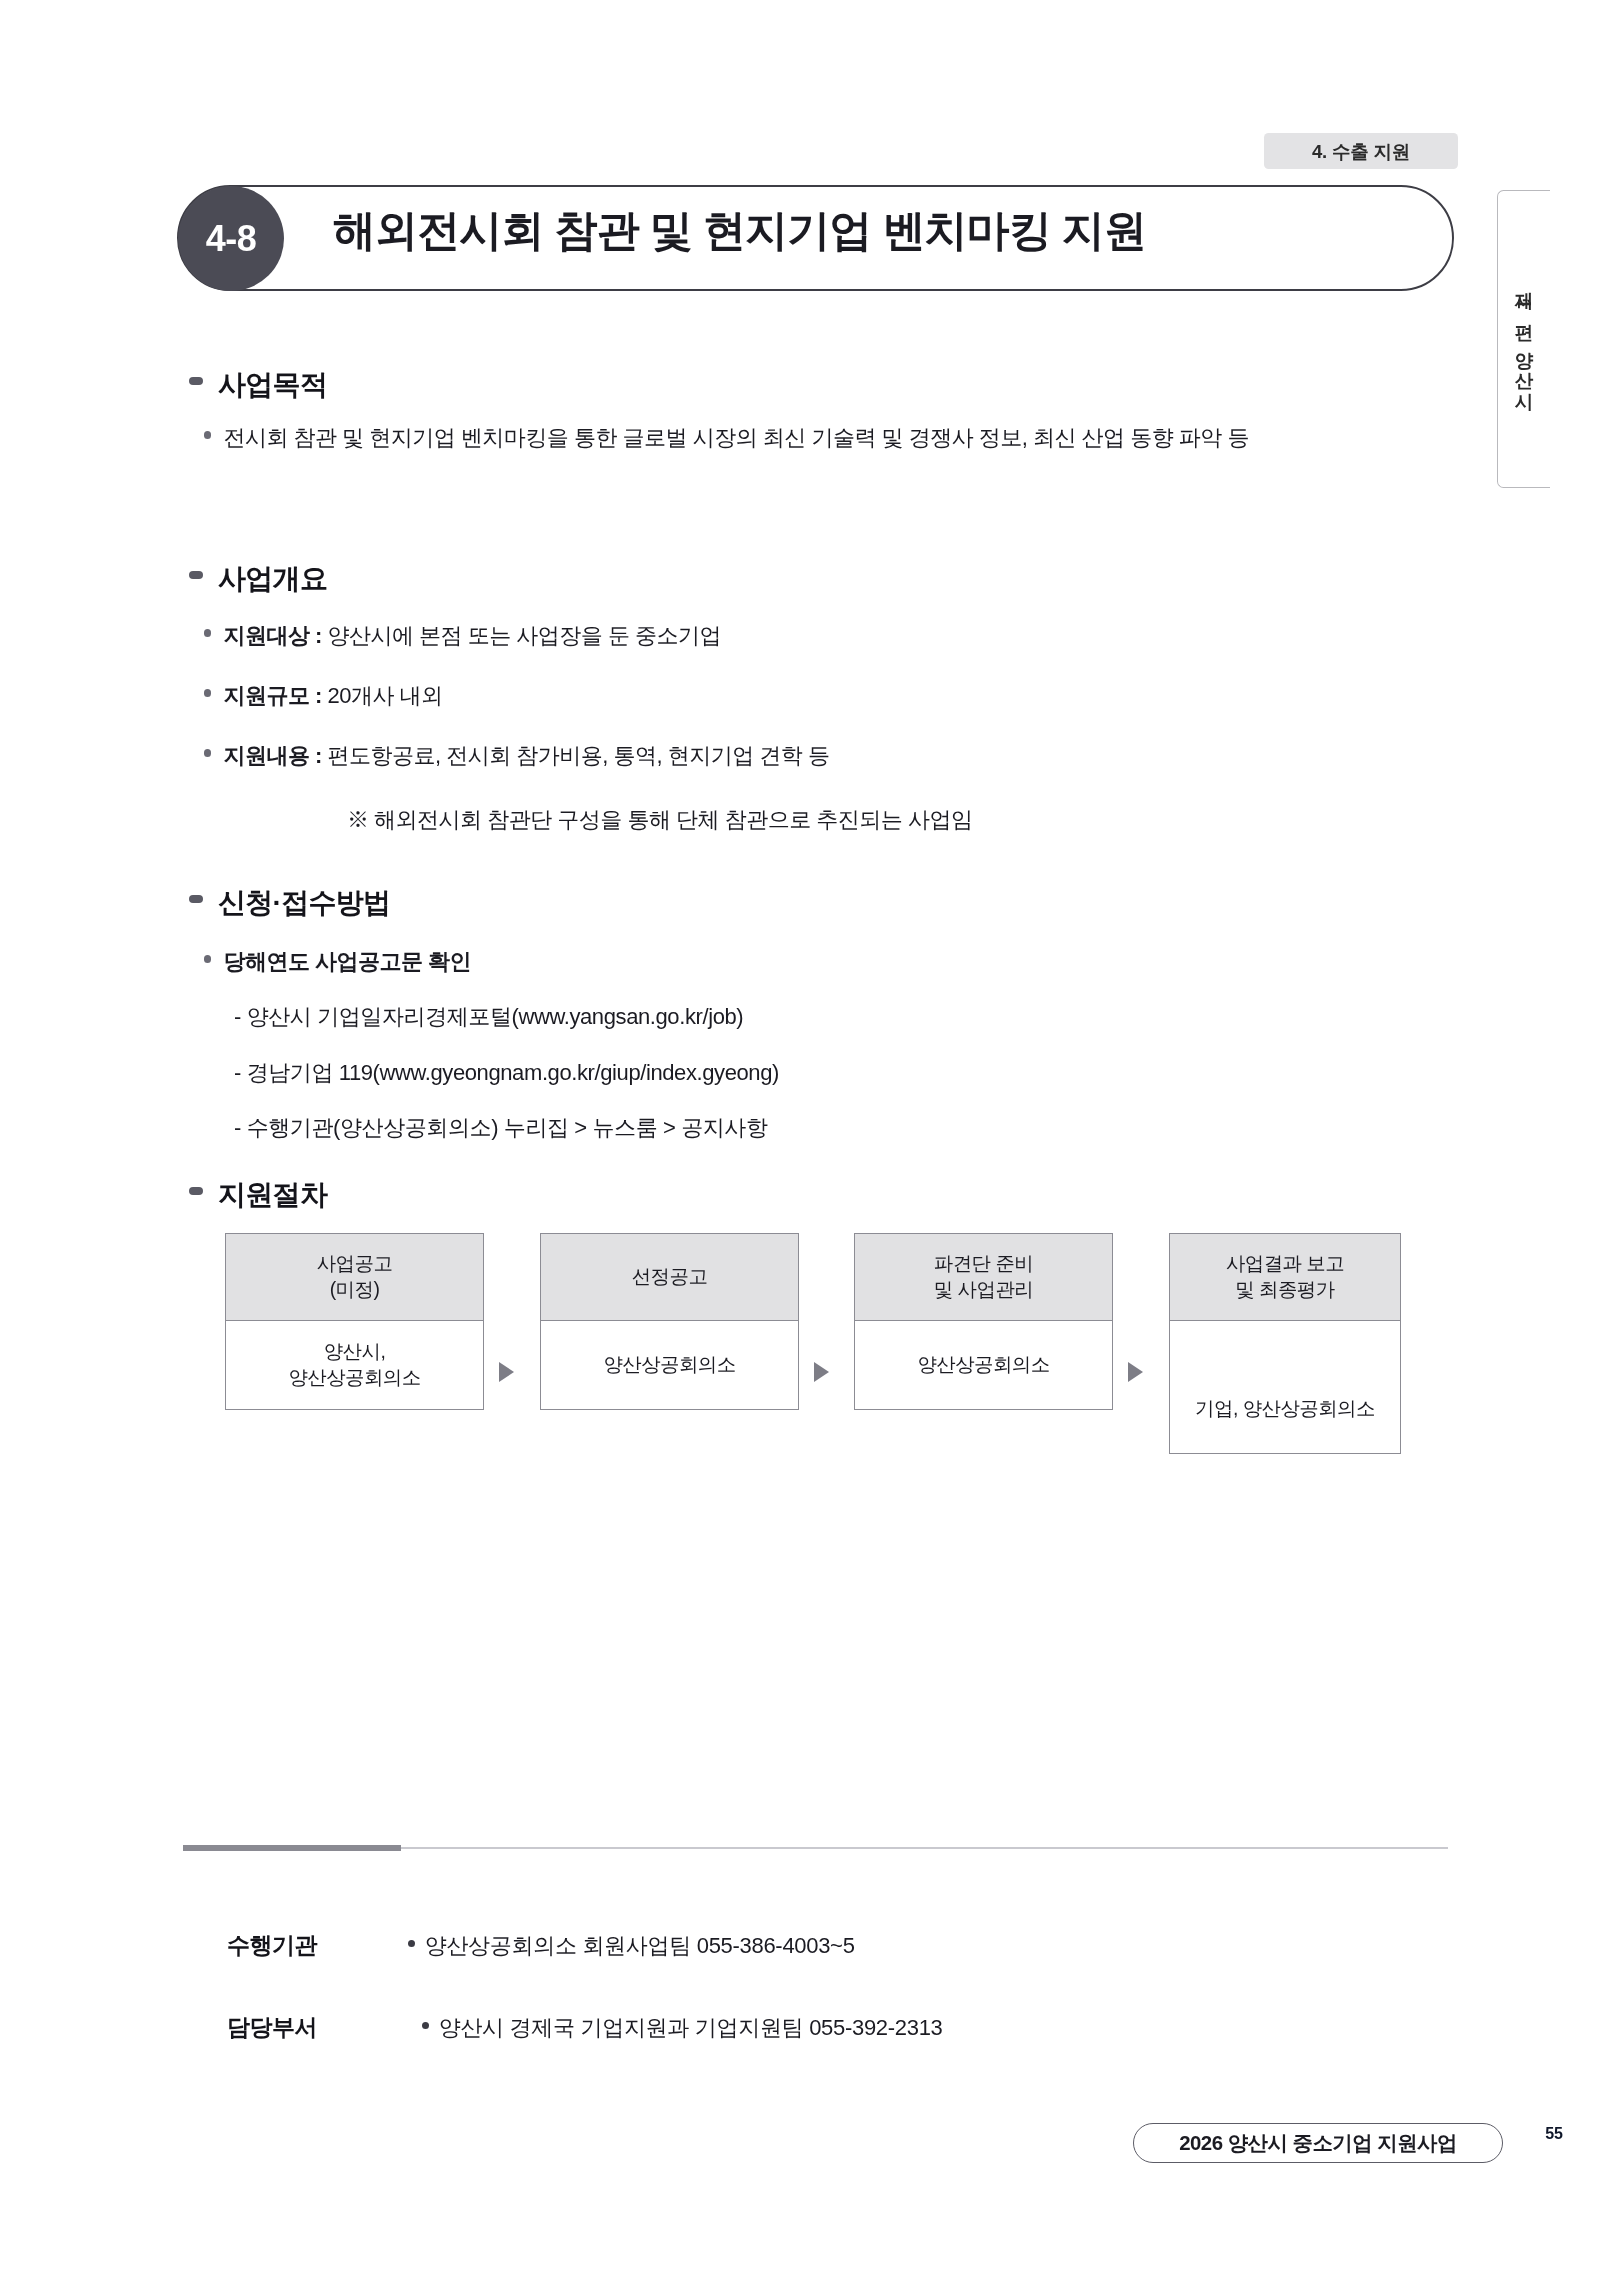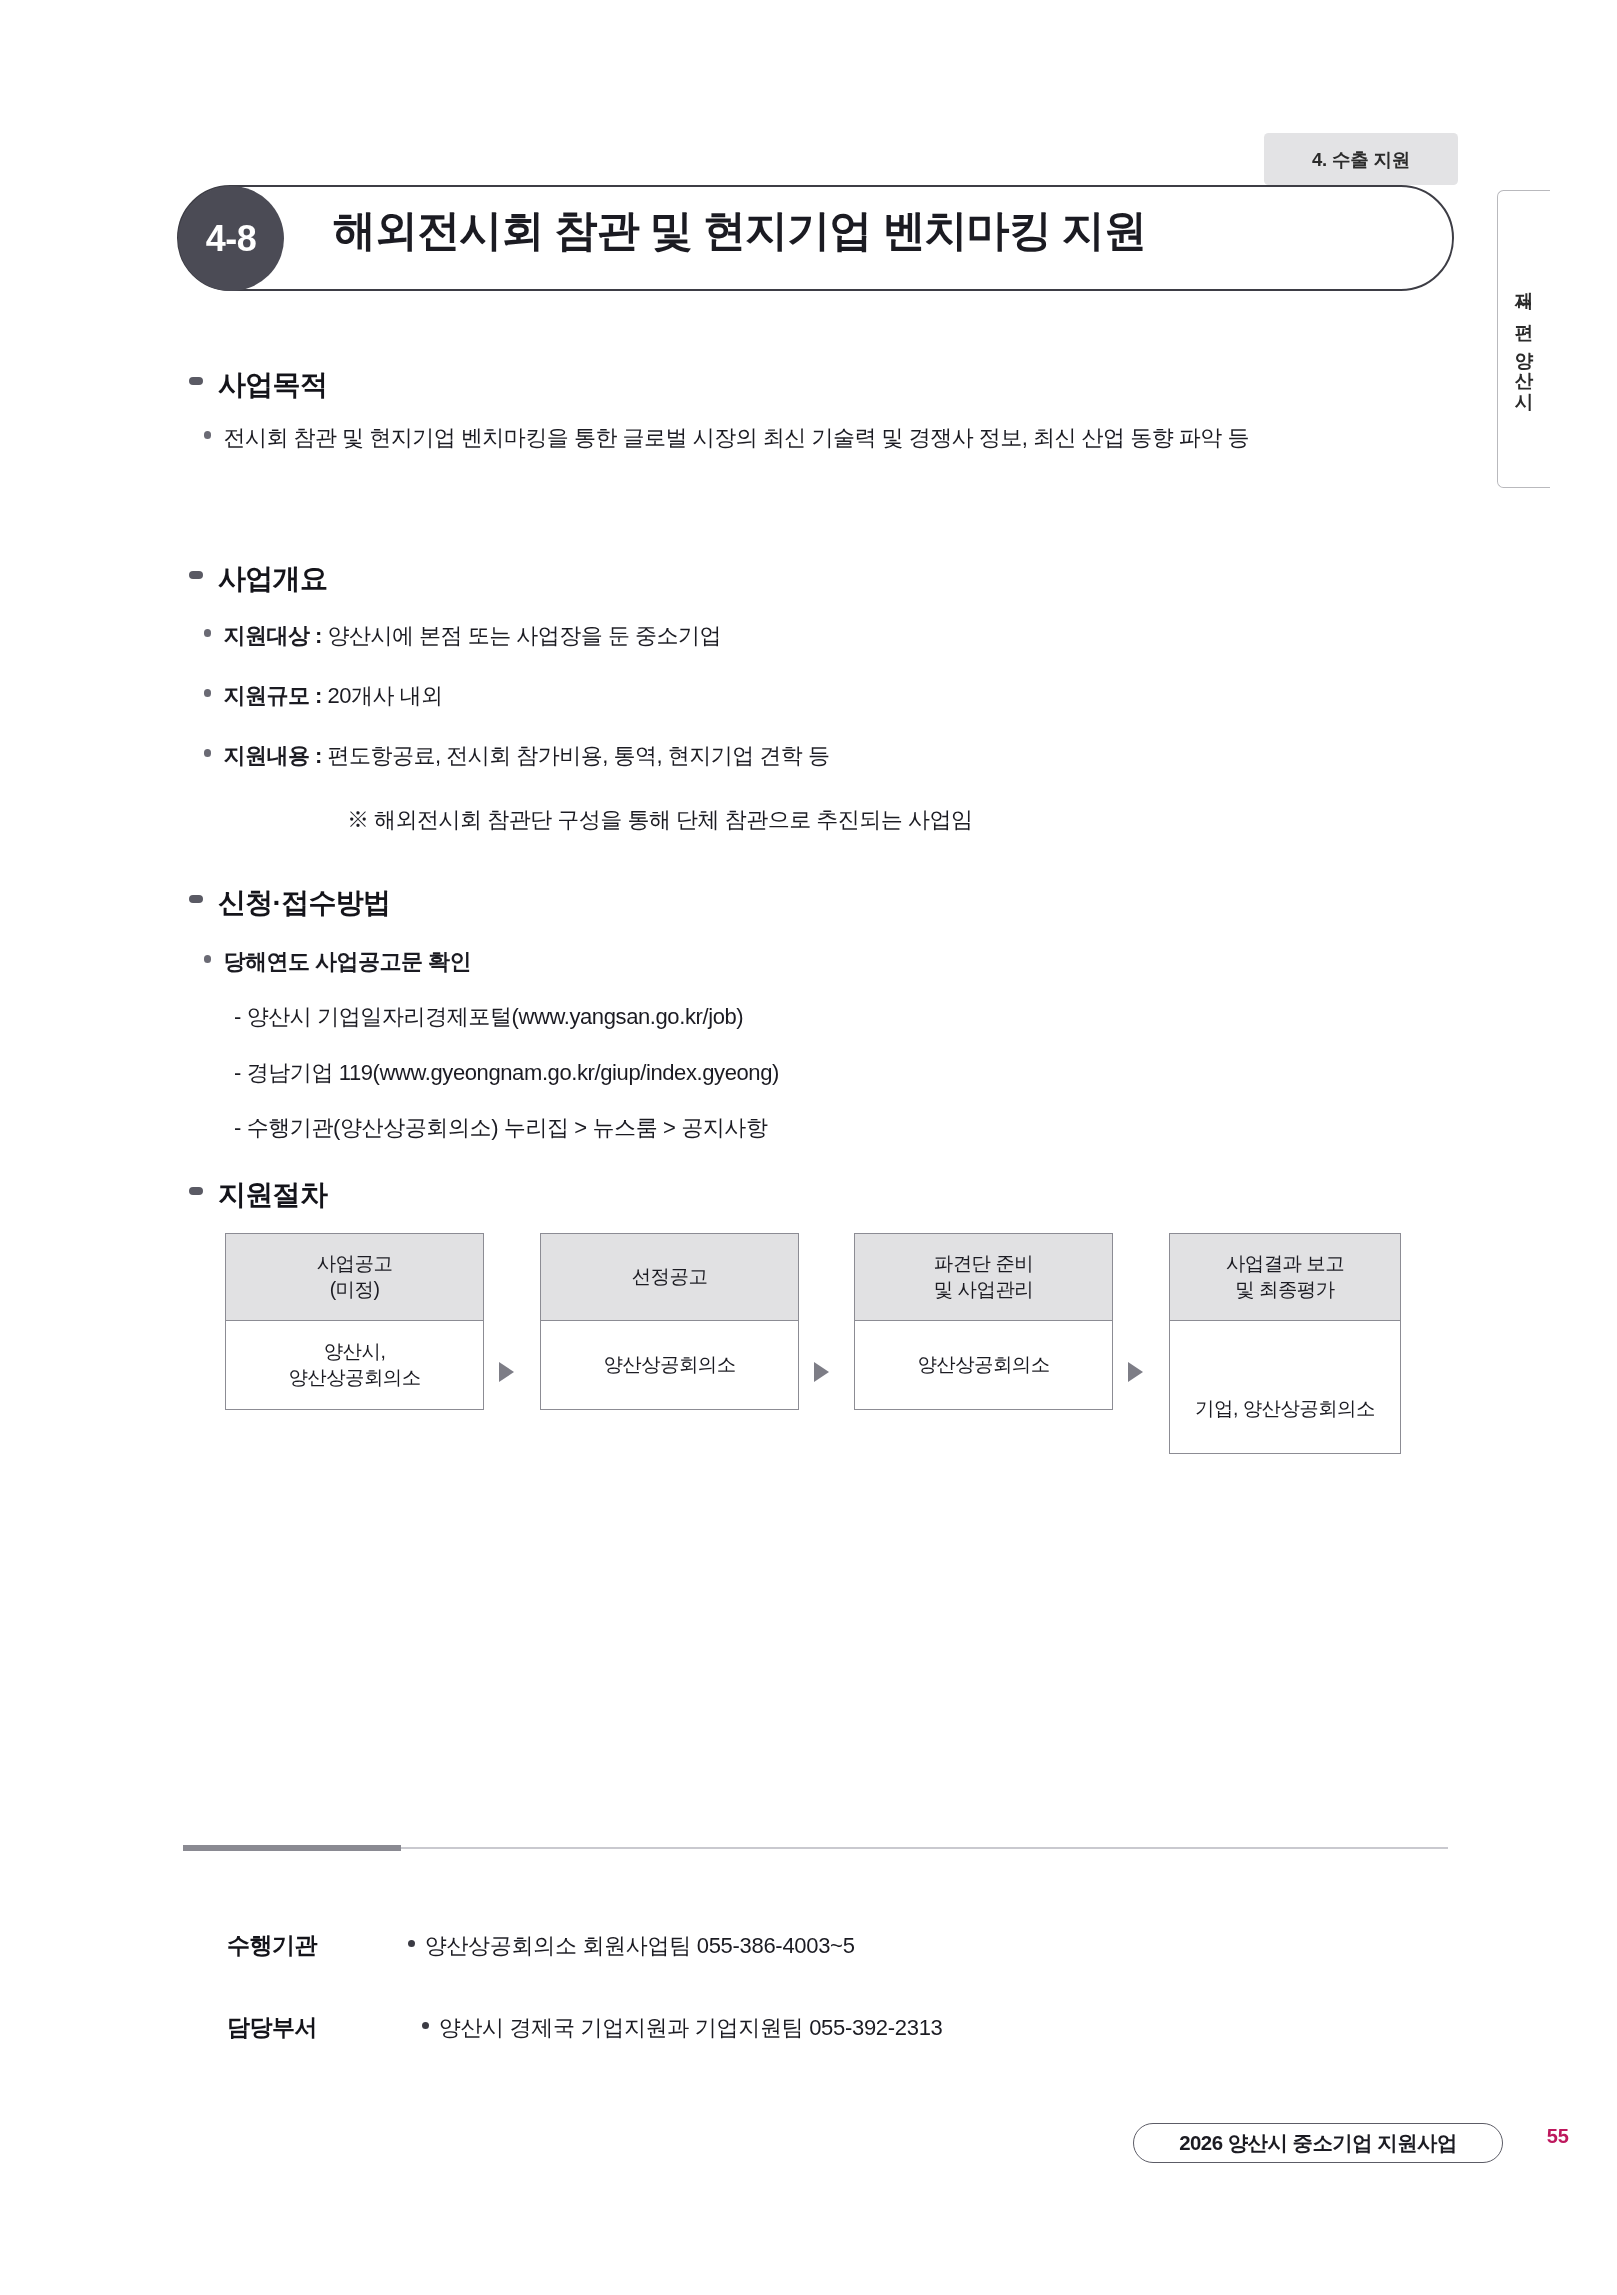--- a/index.html
+++ b/index.html
@@ -23,21 +23,21 @@
     width: 1618px;
     height: 2295px;
   }
 
   
   .section-tag {
     position: absolute;
     right: 160px;
     top: 133px;
     width: 194px;
-    height: 52px;
+    height: 36px;
     background: #e3e3e5;
     border-radius: 4.6px;
     display: flex;
     align-items: center;
     justify-content: center;
     font-size: 18.5px;
     font-weight: bold;
     color: #2b2b2b;
     letter-spacing: -0.2px;
   }
@@ -251,25 +251,25 @@
     display: flex;
     align-items: center;
     justify-content: center;
     font-size: 20.4px;
     font-weight: bold;
     color: #1b1b22;
     letter-spacing: -0.5px;
   }
   .page-number {
     position: absolute;
-    right: 49px;
+    right: 55px;
     top: 2125px;
-    font-size: 20px;
-    font-weight: bold;
-    color: #be185d;
+    font-size: 16px;
+    font-weight: bold;
+    color: #0f172a;
   }
 </style>
 </head>
 <body>
 
 <div class="page">
 
   <div class="section-tag">4. 수출 지원</div>
 
   <div class="side-tab">

